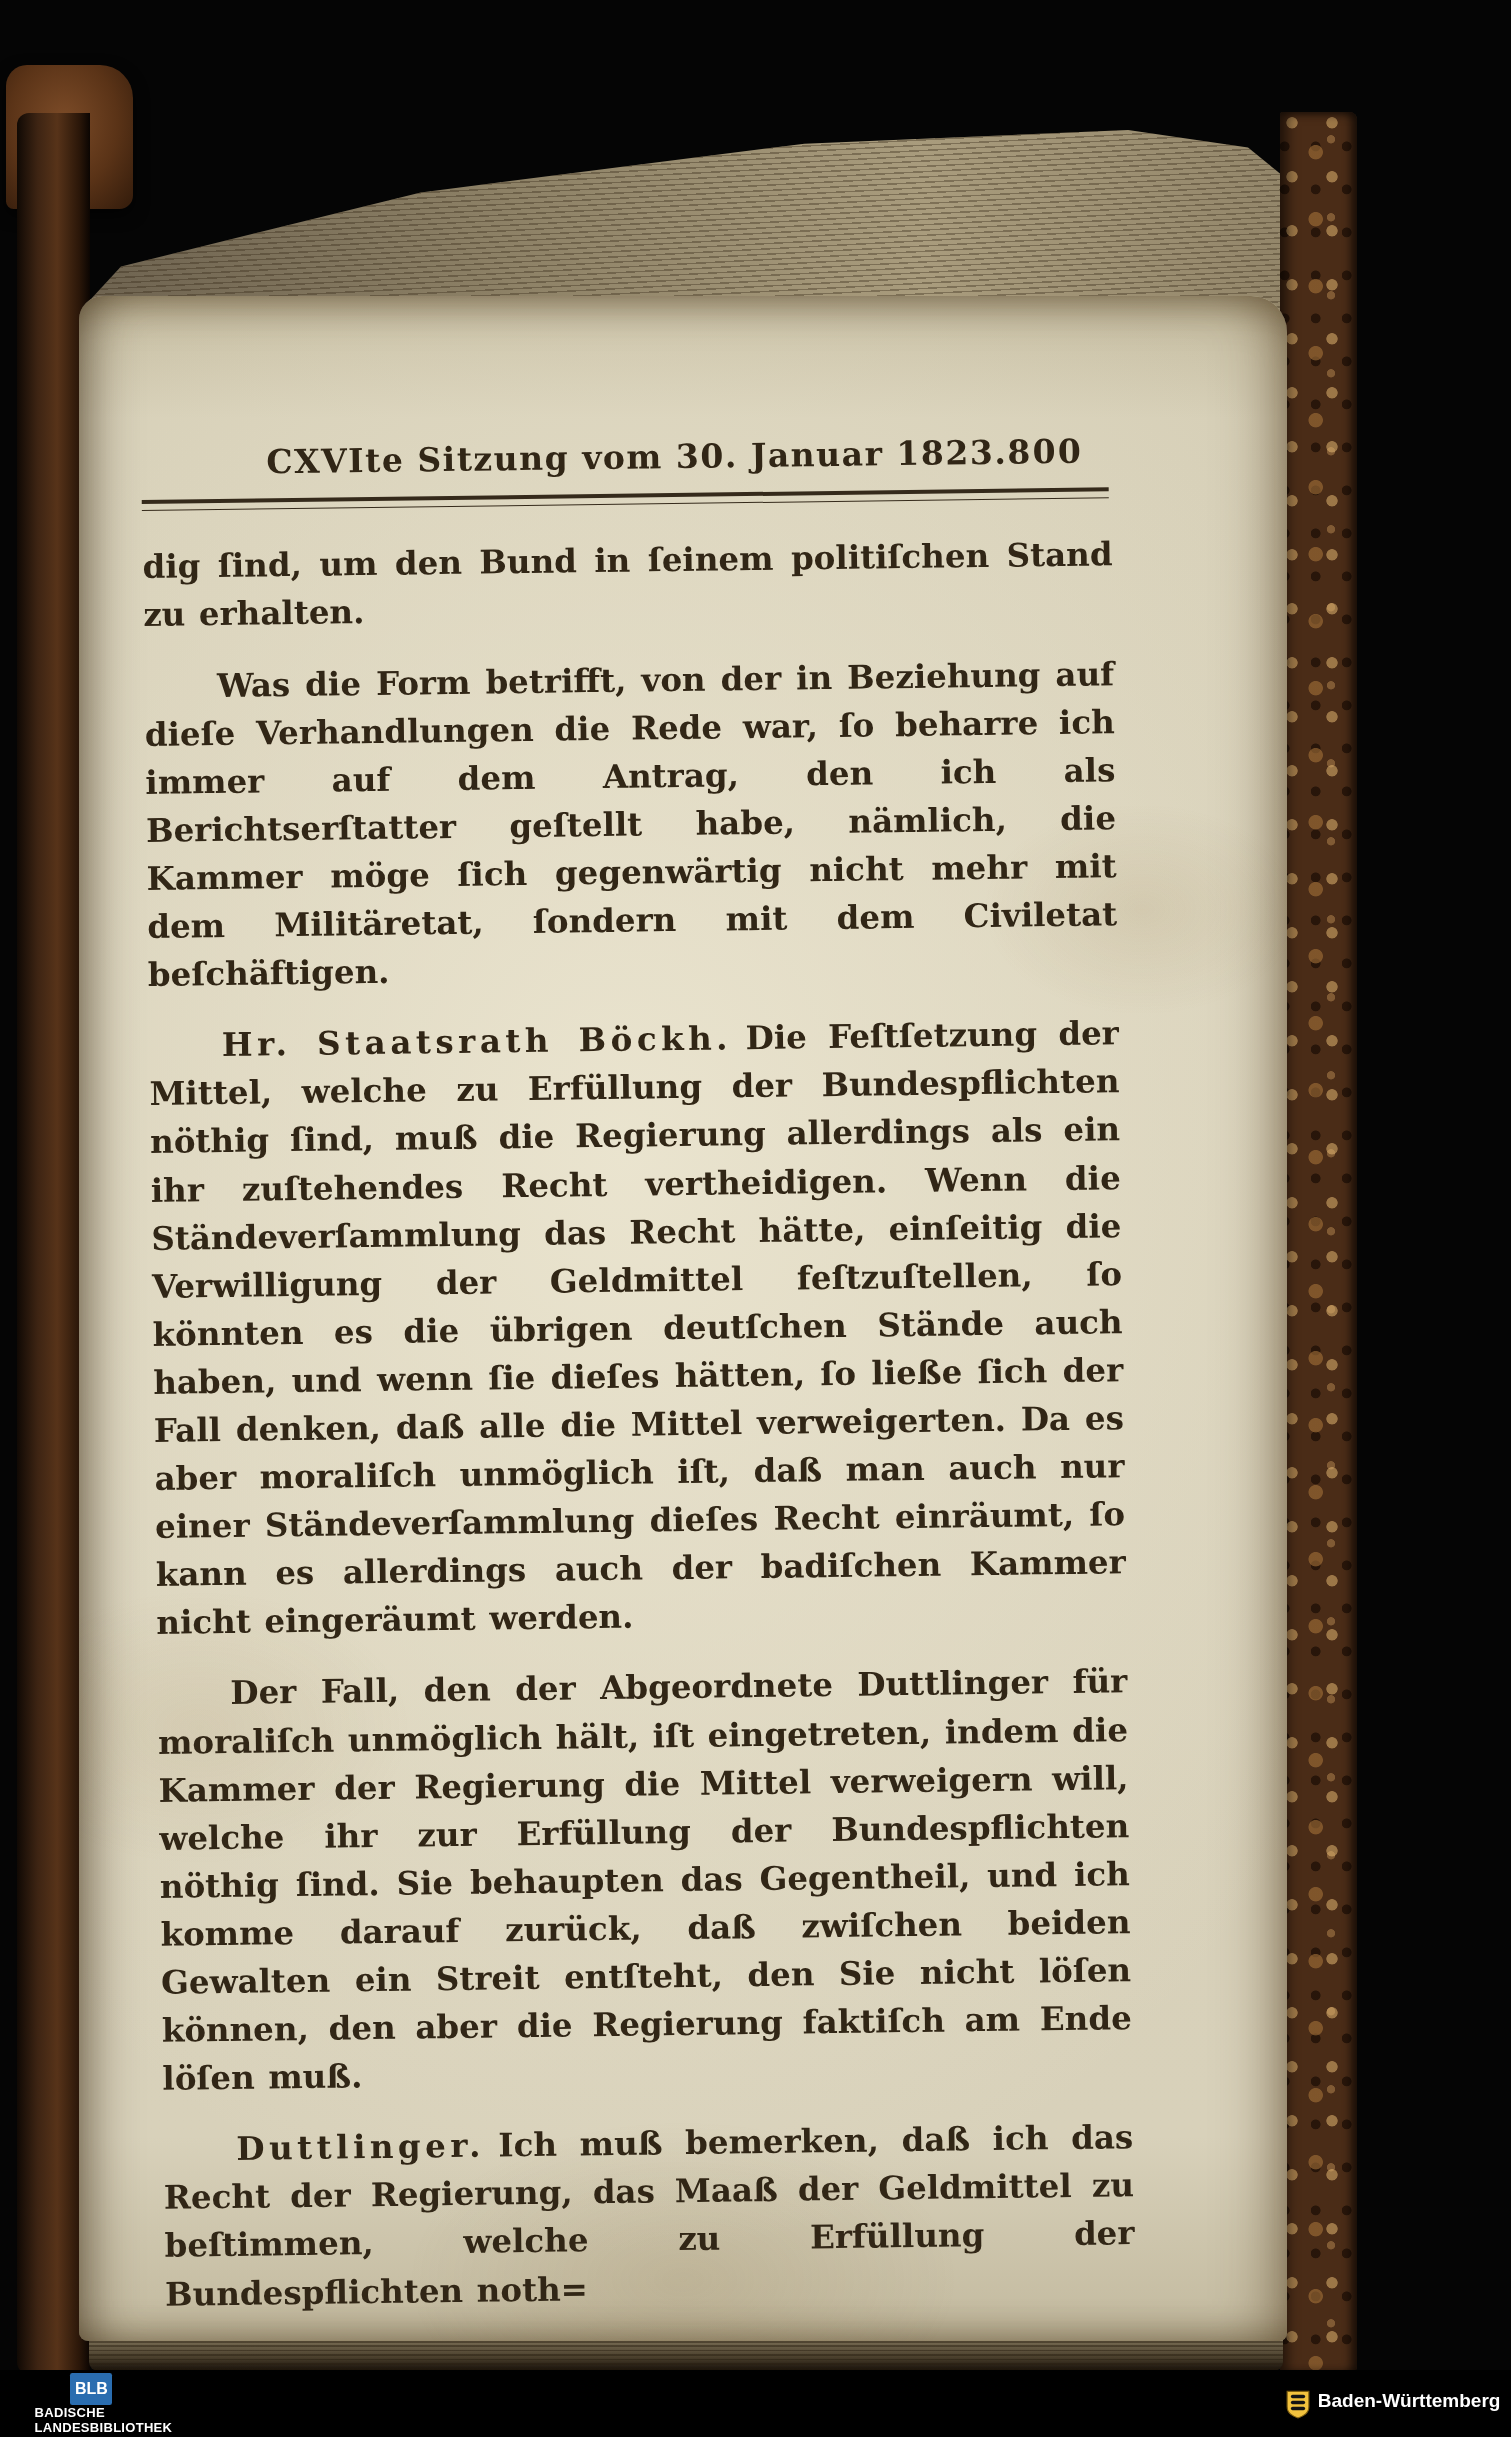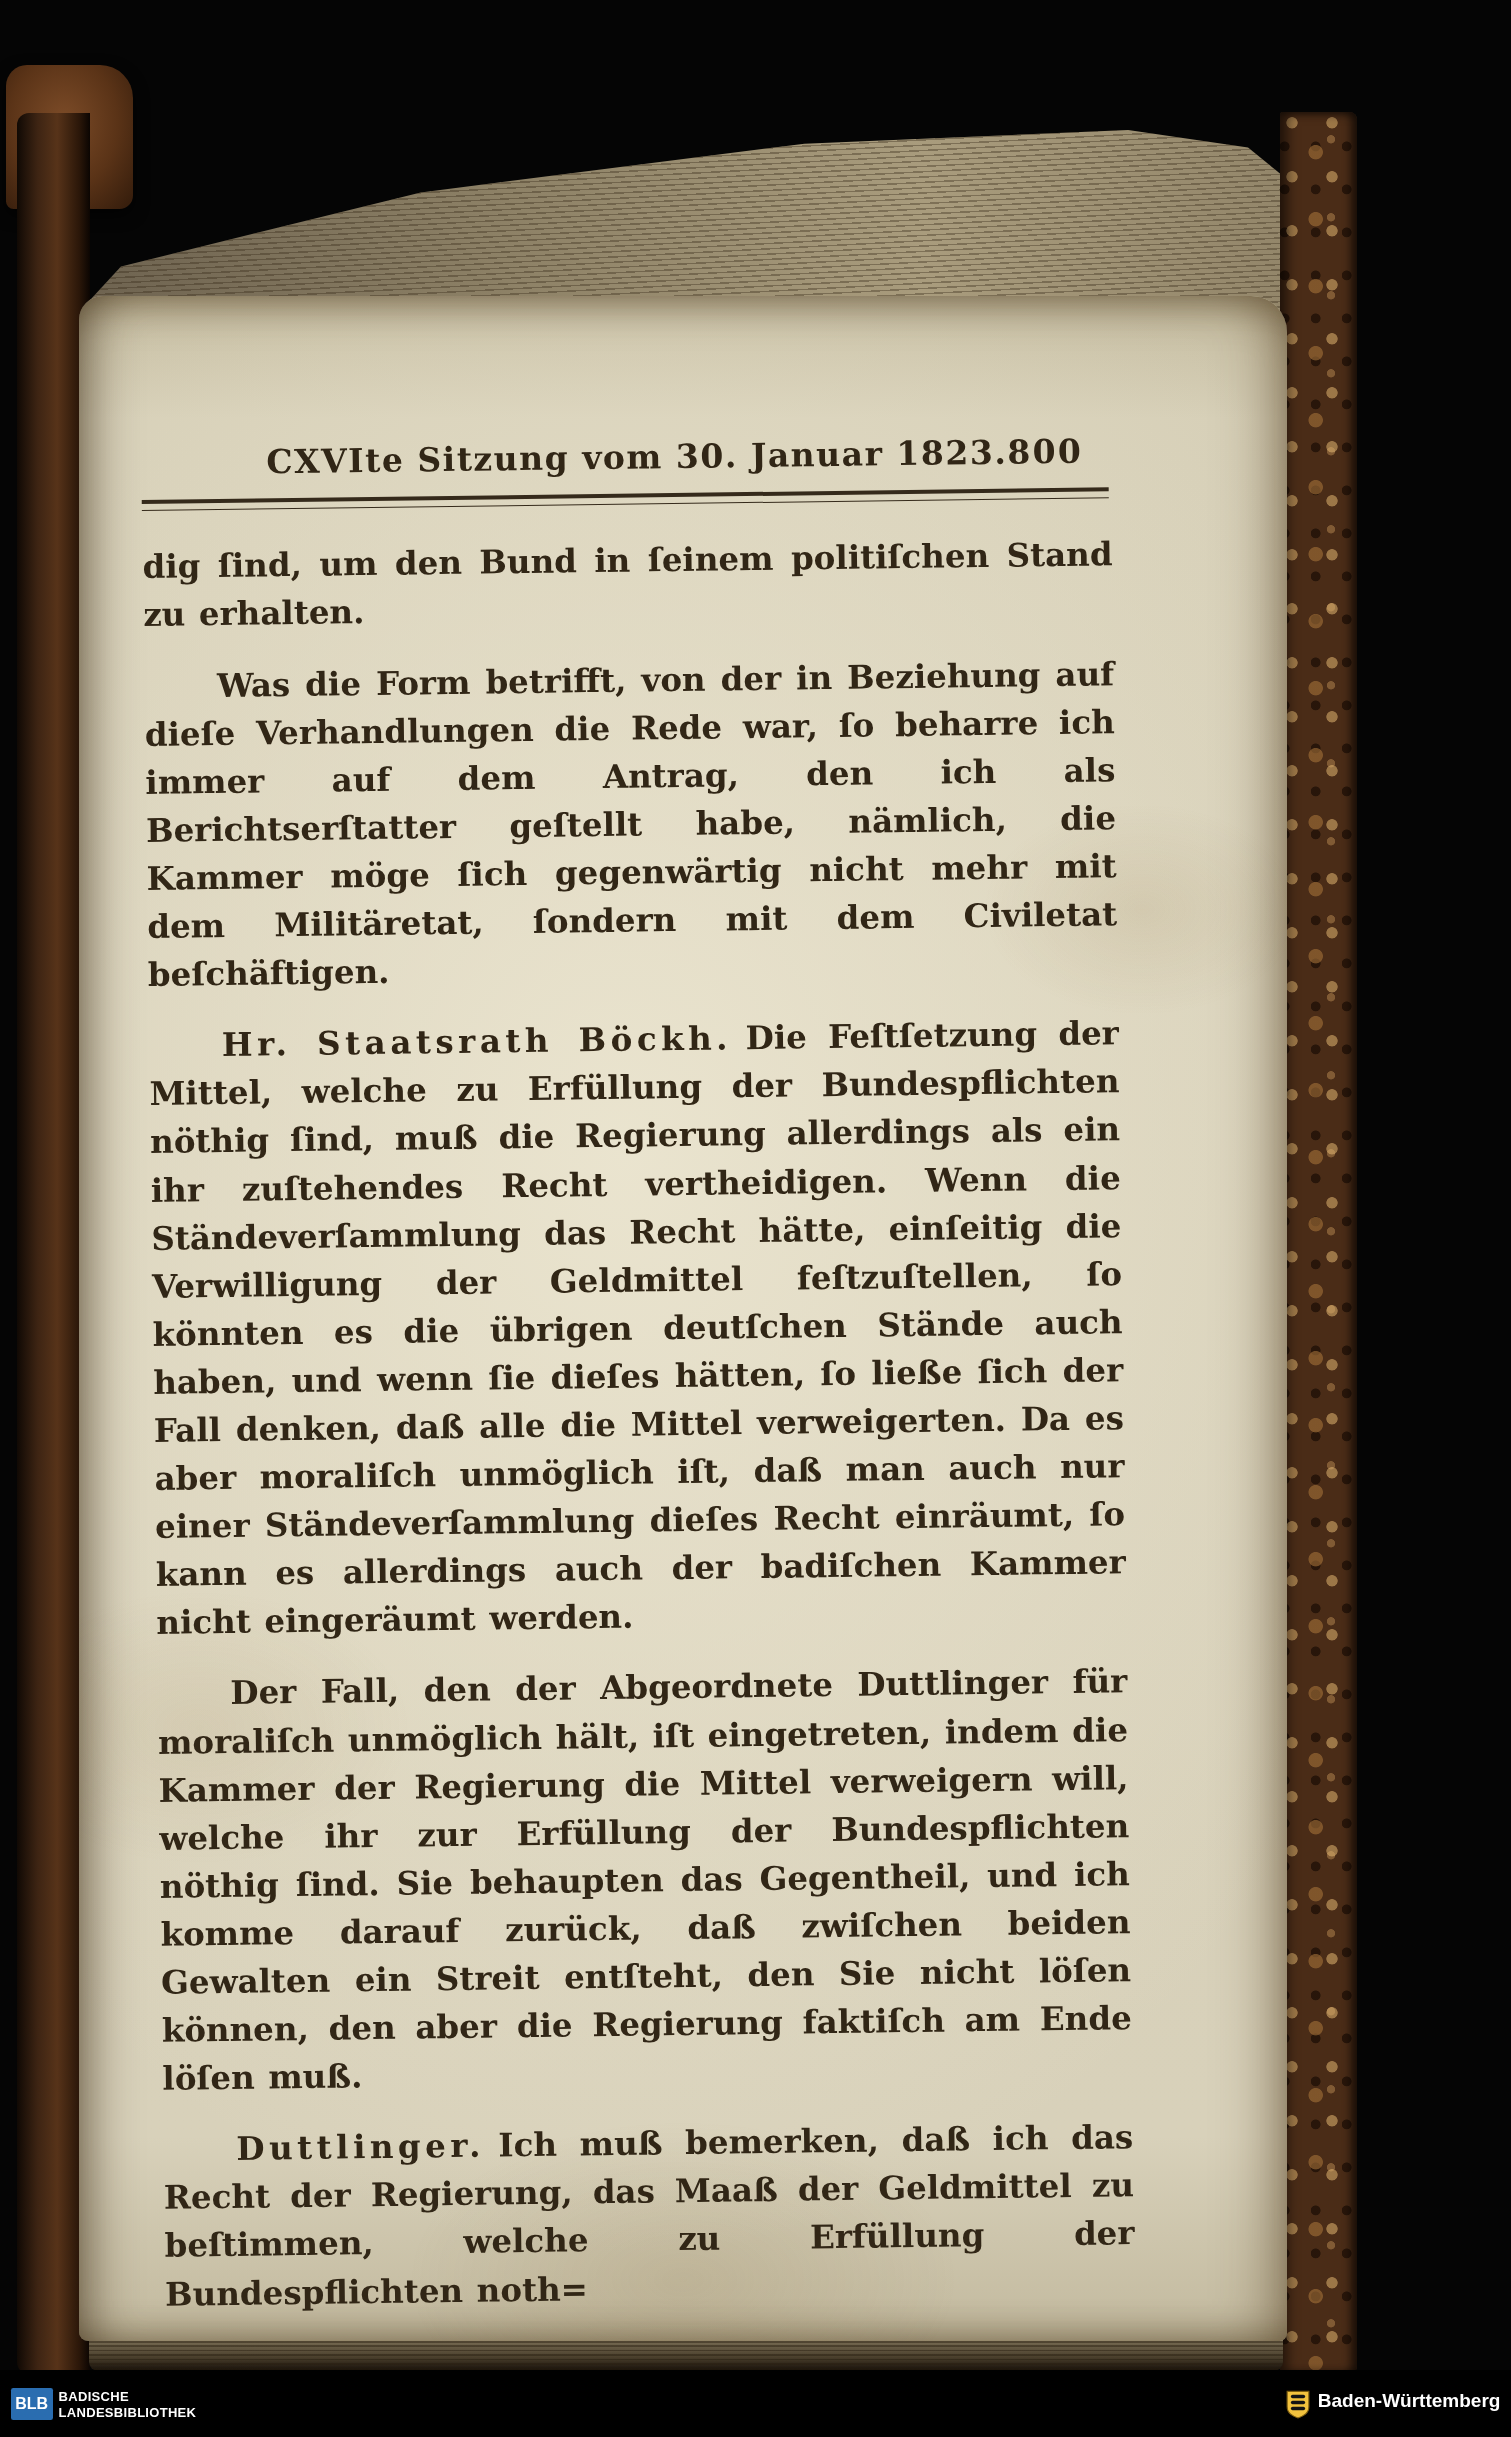--- a/index.html
+++ b/index.html
@@ -114,31 +114,31 @@
 
   
   .footer-bar {
     position: absolute; left: 0; bottom: 0; width: 100%; height: 68px;
     background: #000;
     display: flex; align-items: center; justify-content: space-between;
     padding: 0 10.6px; box-sizing: border-box;
     font-family: "Liberation Sans", sans-serif;
     z-index: 5;
   }
-  .blb-group { display: flex; align-items: flex-end; }
+  .blb-group { display: flex; align-items: center; flex-direction: column; }
   .blb-badge {
     width: 42px; height: 32px;
     background: #2a6db0; color: #ffffff;
     font-weight: bold; font-size: 16px;
     display: flex; align-items: center; justify-content: center;
     border-radius: 2.3px;
   }
   .blb-text {
     color: #ffffff; font-size: 13px; font-weight: bold;
-    letter-spacing: 0.3px; line-height: 1.18; margin-left: 6px;
+    letter-spacing: 0.3px; line-height: 1.18; margin-left: 24px;
   }
   .bw-group { display: flex; align-items: flex-start; color: #ffffff; font-size: 19px; font-weight: bold; }
   .bw-shield { margin-right: 7.6px; }
 </style>
 </head>
 <body>
 
 <div class="stage">
 
   <div class="spine-head"></div>

